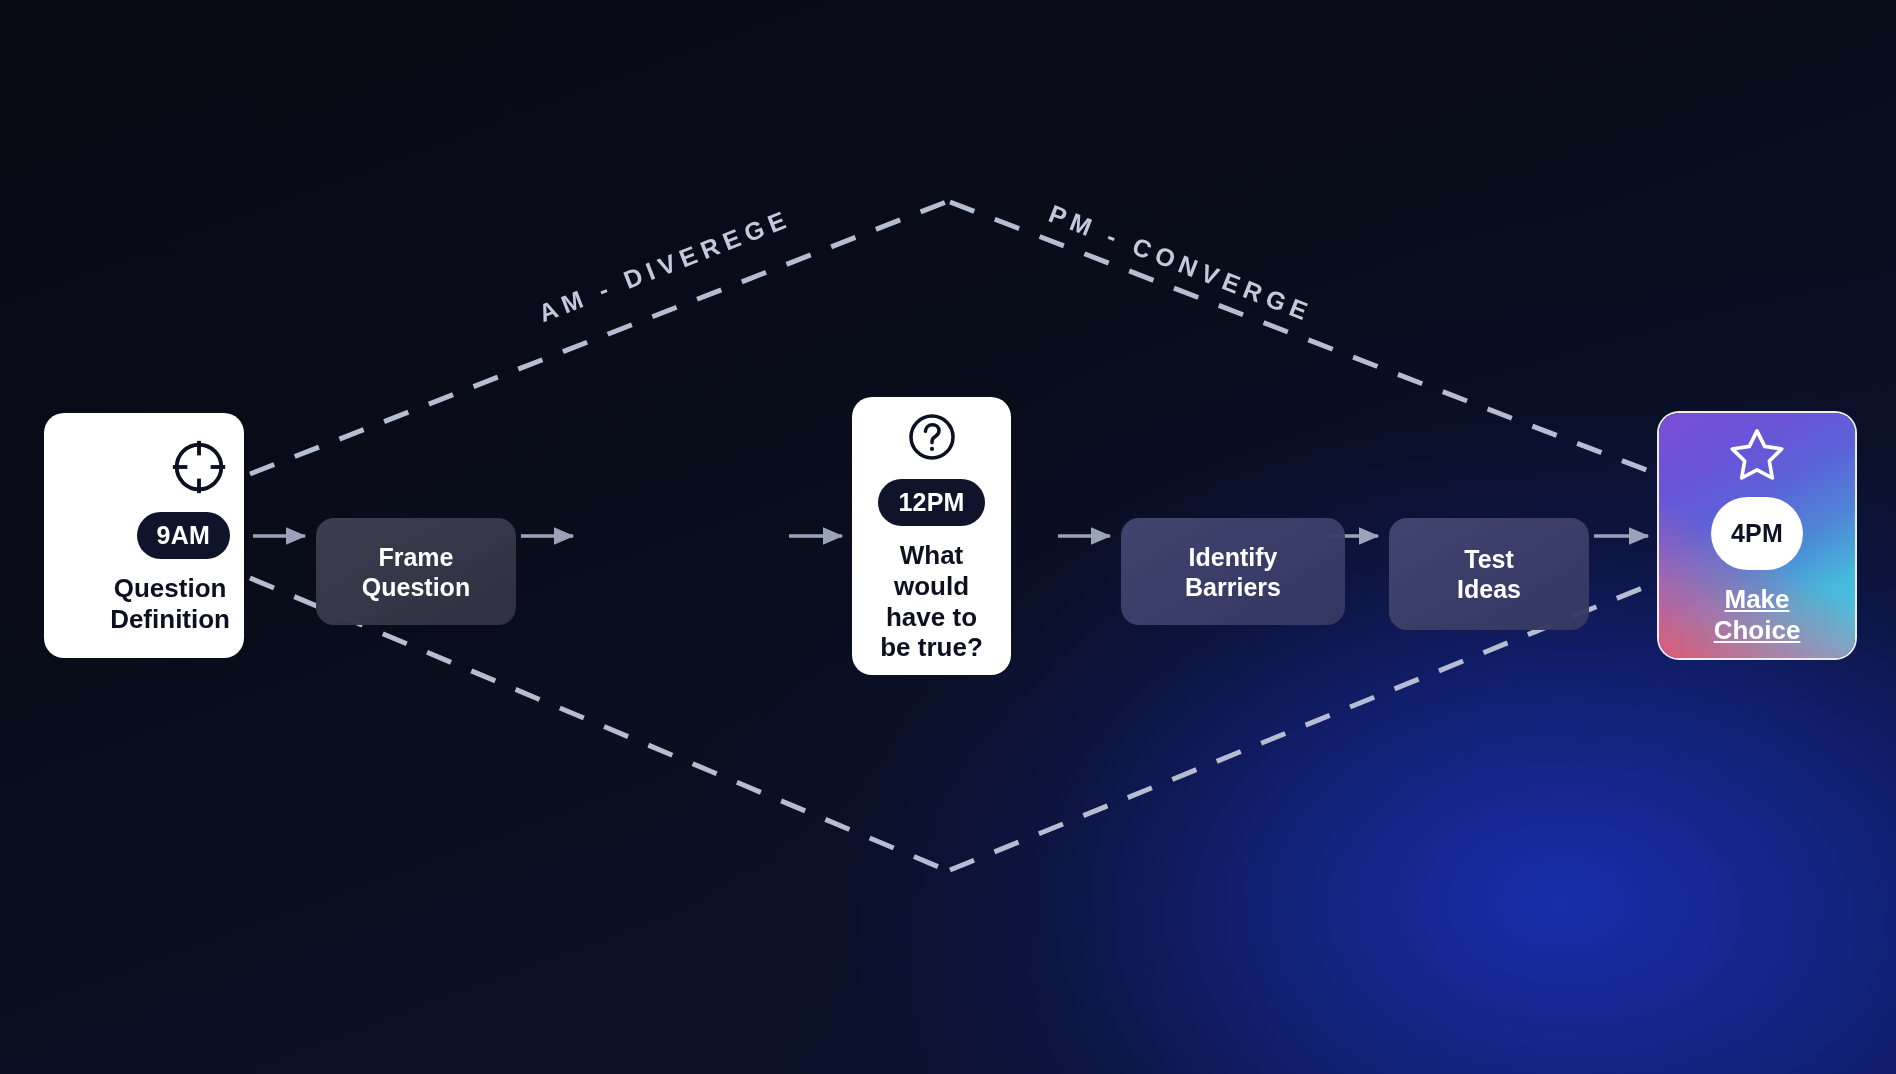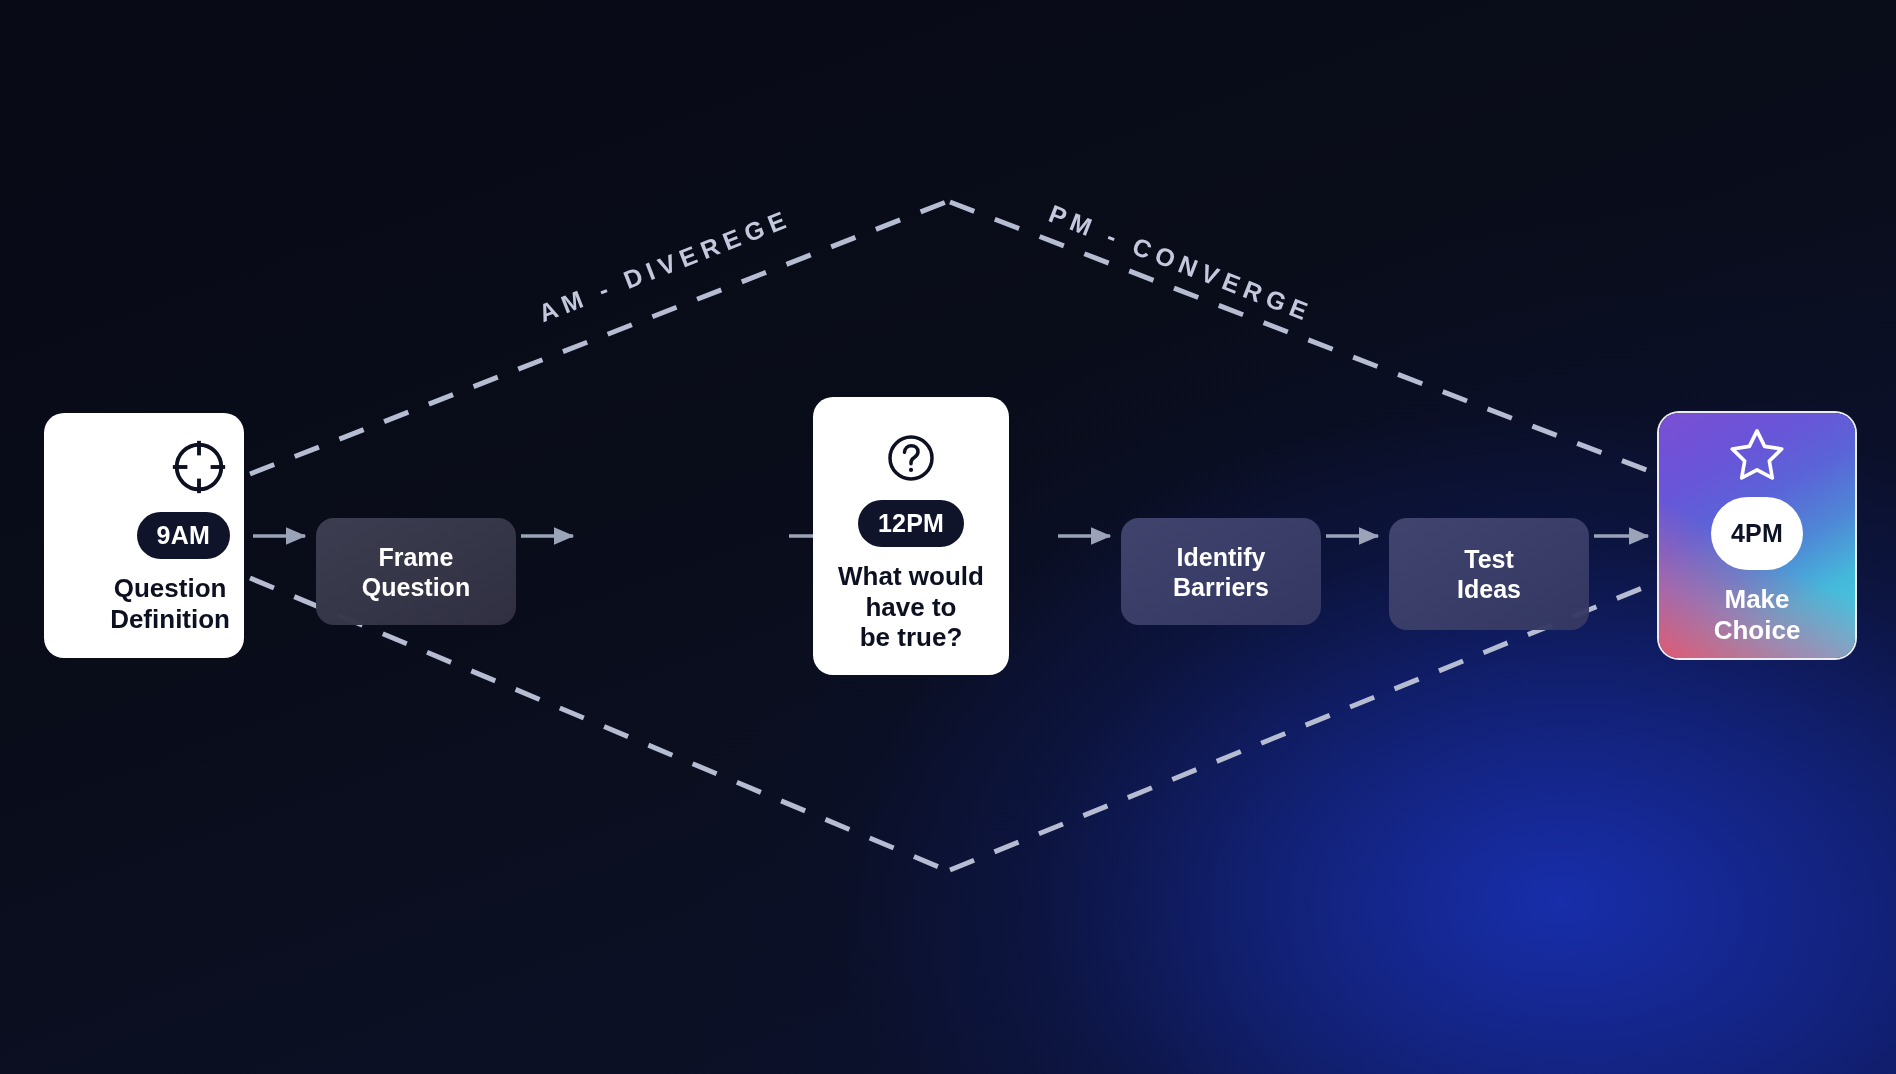--- a/index.html
+++ b/index.html
@@ -111,21 +111,21 @@
 
   .card-title {
     margin-top: 14px;
     text-align: center;
     font-weight: 700;
     line-height: 1.18;
     font-size: 26px;
     color: #0d1020;
     white-space: pre-line;
   }
-  .card-title.light { color: #ffffff; }
+  .card-title.light { color: #ffffff; text-decoration: underline; }
 
   .minor-label {
     text-align: center;
     font-weight: 700;
     font-size: 25px;
     line-height: 1.2;
     color: #ffffff;
     white-space: pre-line;
     padding: 0 12px;
   }
@@ -187,35 +187,35 @@
     <div class="card-title">Question
 Definition</div>
   </div>
 
   <div class="card card-minor" style="left:316px; top:483px; width:200px; height:107px;">
     <div class="minor-label">Frame
 Question</div>
   </div>
 
 
-  <div class="card card-major" style="left:813px; top:397px; width:196px; height:278px;justify-content:flex-end;">
+  <div class="card card-major" style="left:852px; top:397px; width:159px; height:278px;">
     <span class="icon-wrap">
       <svg width="56" height="56" viewBox="0 0 64 64" xmlns="http://www.w3.org/2000/svg">
         <circle cx="32" cy="32" r="24" fill="none" stroke="#0d1020" stroke-width="4"></circle>
         <path d="M24.5 25.5c0.4-4.6 3.8-7.6 7.9-7.6 4.3 0 7.6 2.9 7.6 6.9 0 3.4-1.9 5.1-4.6 6.9-2.5 1.7-3.4 3-3.4 5.6v1.2" fill="none" stroke="#0d1020" stroke-width="4" stroke-linecap="round"></path>
         <circle cx="32" cy="45.6" r="2.4" fill="#0d1020"></circle>
       </svg>
     </span>
     <span class="pill pill-dark">12PM</span>
     <div class="card-title">What would
 have to
 be true?</div>
   </div>
 
-  <div class="card card-minor bluish" style="left:1121px; top:483px; width:200px; height:107px;">
+  <div class="card card-minor bluish" style="left:1121px; top:483px; width:224px; height:107px;">
     <div class="minor-label">Identify
 Barriers</div>
   </div>
 
   <div class="card card-minor bluish" style="left:1389px; top:483px; width:200px; height:112px;">
     <div class="minor-label">Test
 Ideas</div>
   </div>
 
   <div class="card card-final" style="left:1659px; top:413px; width:196px; height:245px;">

